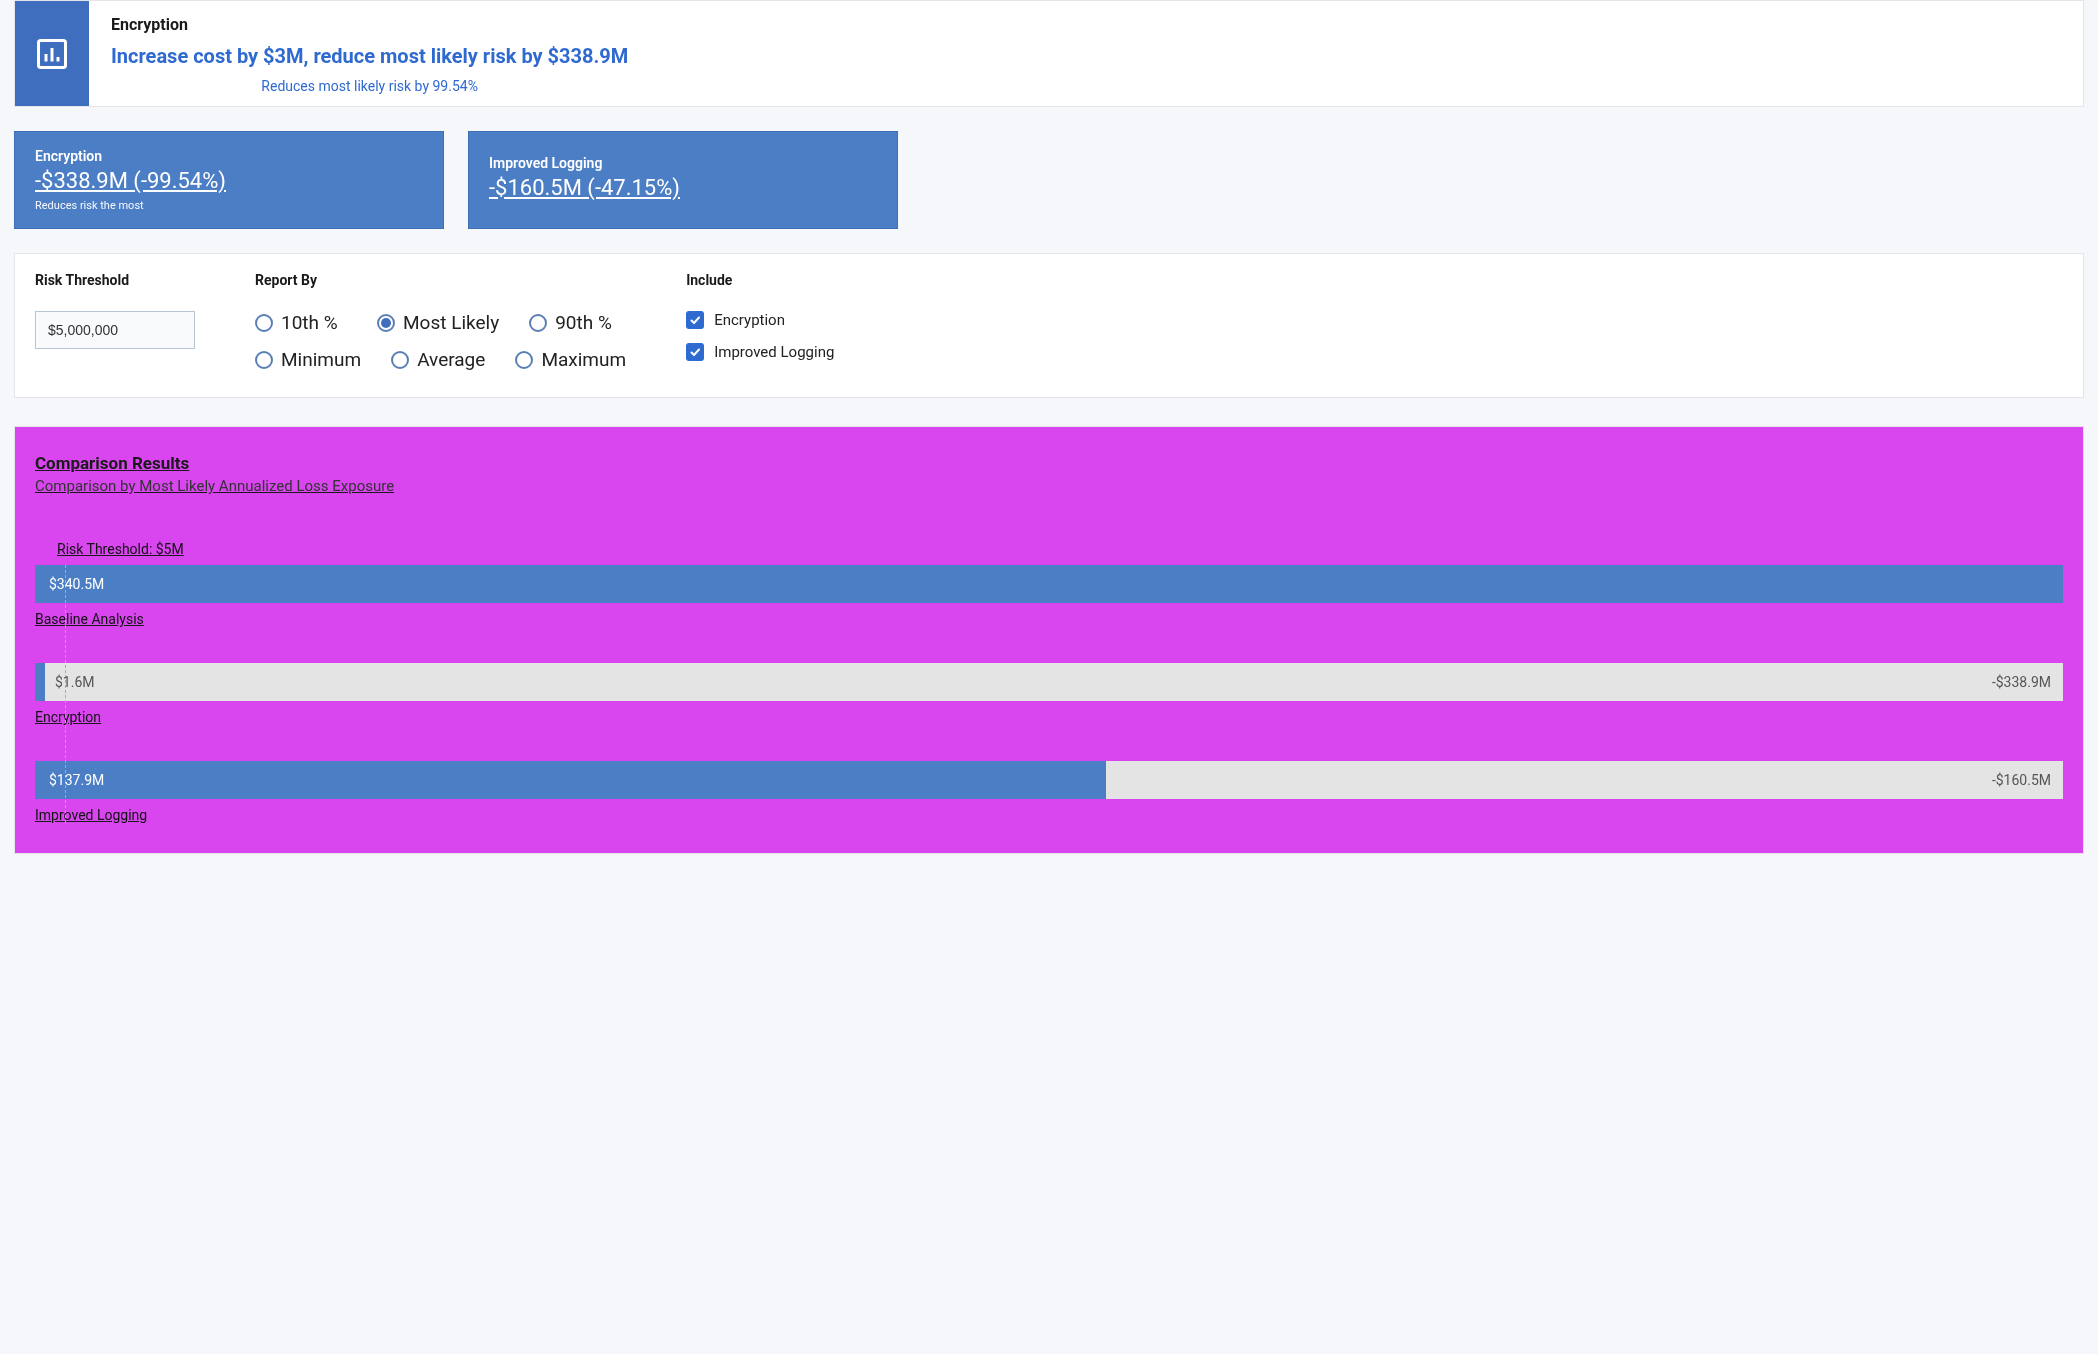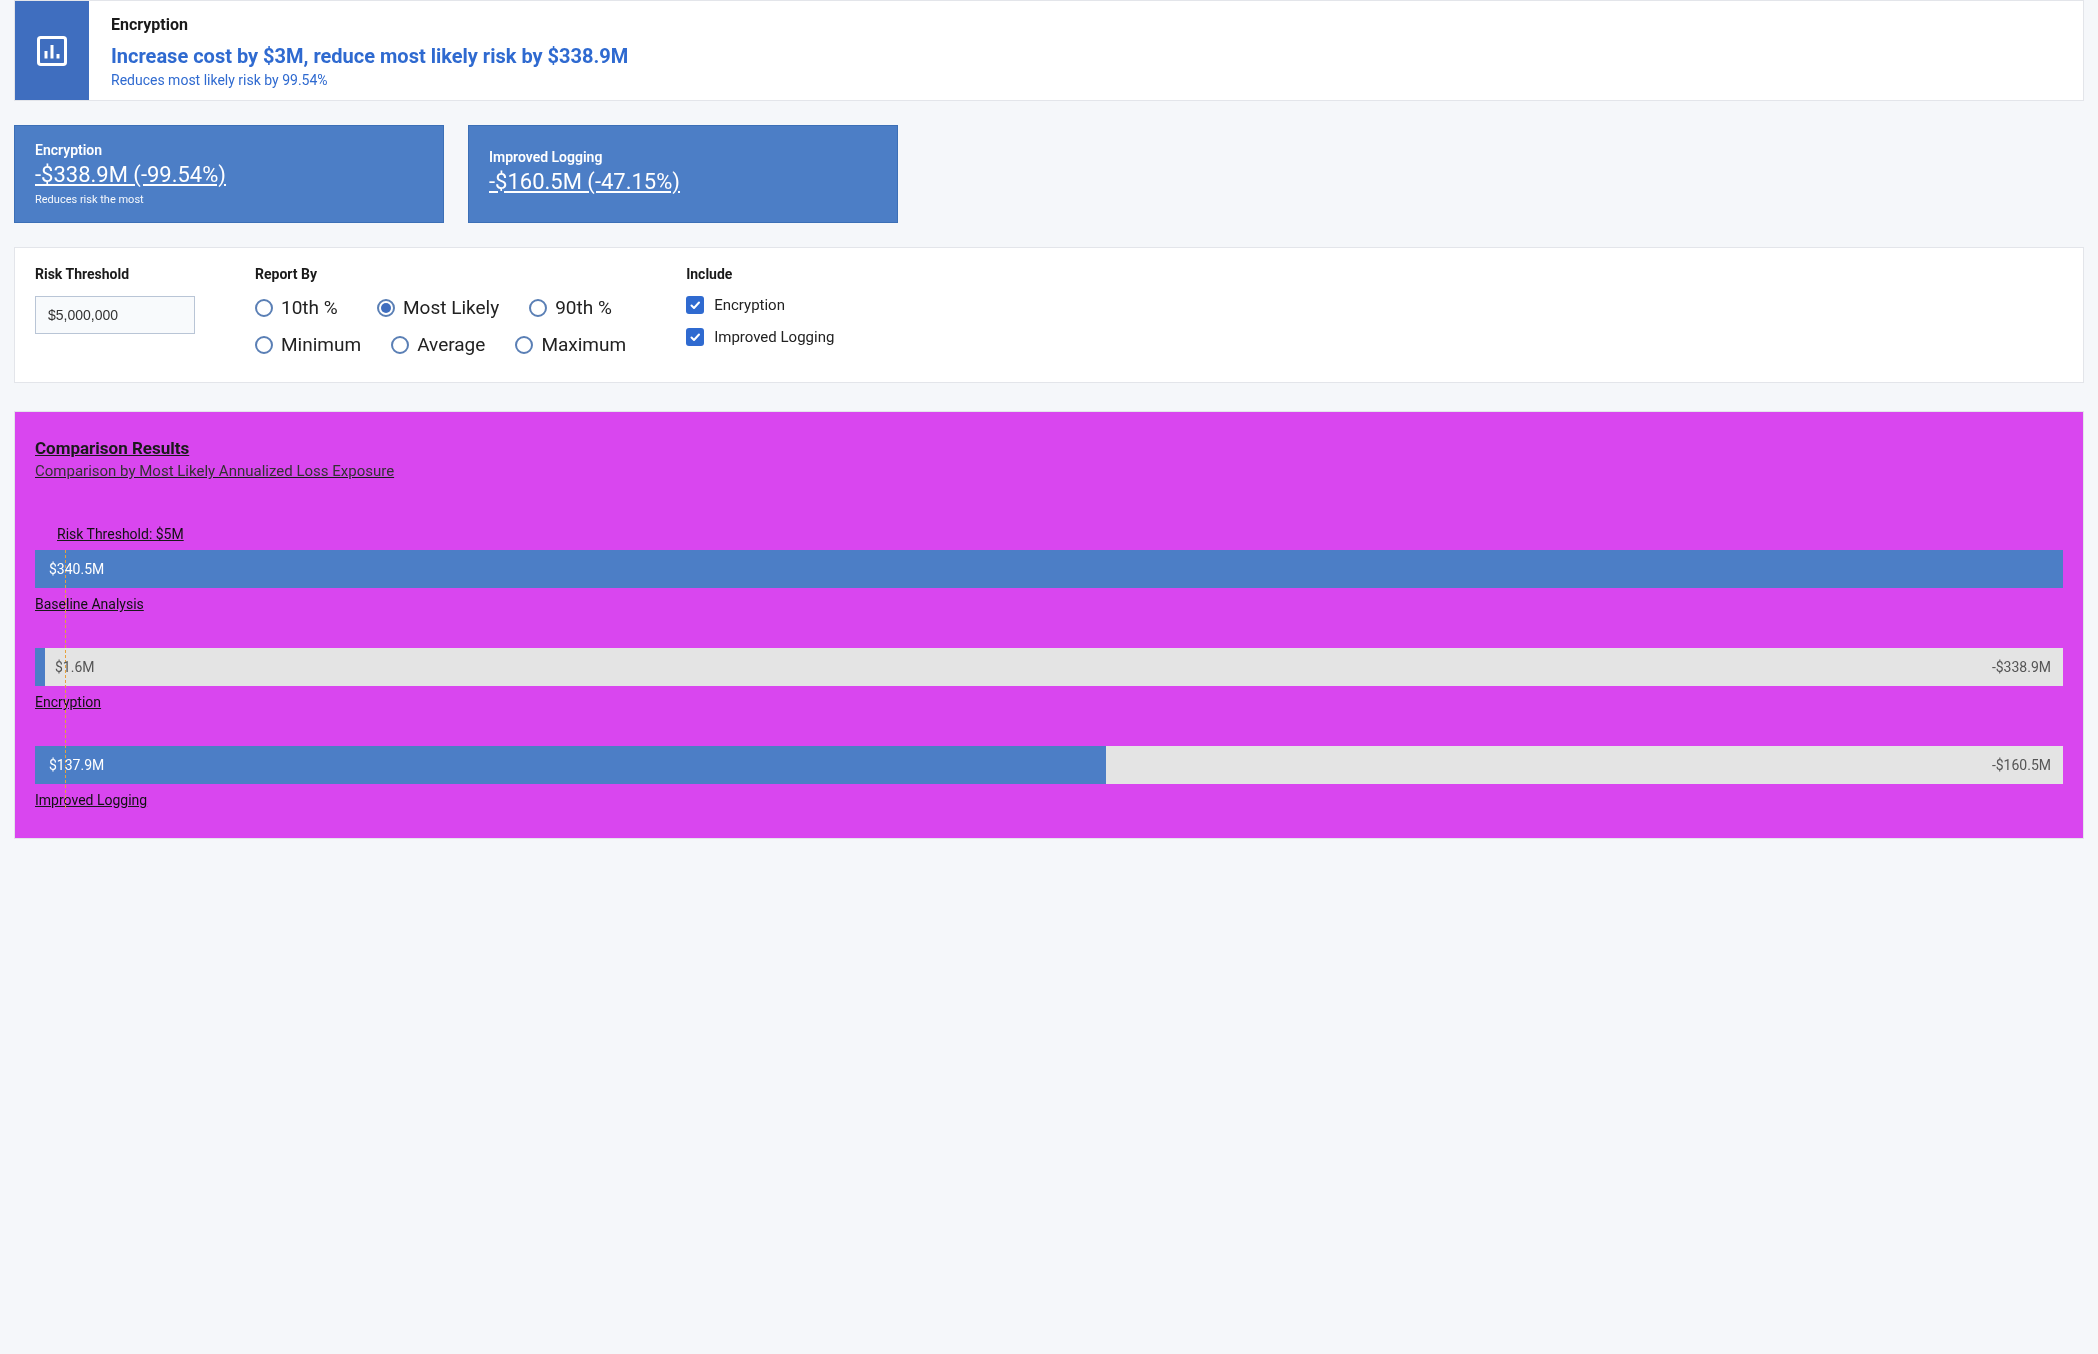--- a/index.html
+++ b/index.html
@@ -30,21 +30,21 @@
   }
   .banner-icon-box svg { width: 36px; height: 36px; }
   .banner-body {
     padding: 14px 22px 12px 22px;
     display: flex;
     flex-direction: column;
     gap: 2px;
   }
   .banner-title { font-size: 16px; font-weight: 700; color: #1a1a1a; }
   .banner-headline { font-size: 20px; font-weight: 700; color: #2f6ad0; margin-top: 8px; }
-  .banner-sub { font-size: 14px; color: #2f6ad0; margin-top: 2px; }
+  .banner-sub { font-size: 14px; color: #2f6ad0; margin-top: 8px; text-align: center; }
 
   
   .metric-cards {
     display: flex;
     gap: 24px;
     margin: 0 14px 24px 14px;
   }
   .metric-card {
     background: #4c7ec6;
     color: #fff;
@@ -64,21 +64,21 @@
   .controls-panel {
     background: #fff;
     border: 1px solid #e3e5ea;
     margin: 0 14px 28px 14px;
     padding: 18px 20px 22px 20px;
     display: flex;
     align-items: flex-start;
     gap: 60px;
   }
   .control-group { display: flex; flex-direction: column; gap: 10px; }
-  .control-label { font-size: 14px; font-weight: 700; margin-bottom: 4px; }
+  .control-label { font-size: 14px; font-weight: 700; margin-bottom: 13px; }
   .threshold-input {
     border: 1px solid #b9c5d6;
     background: #f8fafc;
     padding: 10px 12px;
     font-size: 14px;
     width: 160px;
     color: #333;
   }
   .radio-rows { display: flex; flex-direction: column; gap: 14px; }
   .radio-row { display: flex; gap: 30px; }

